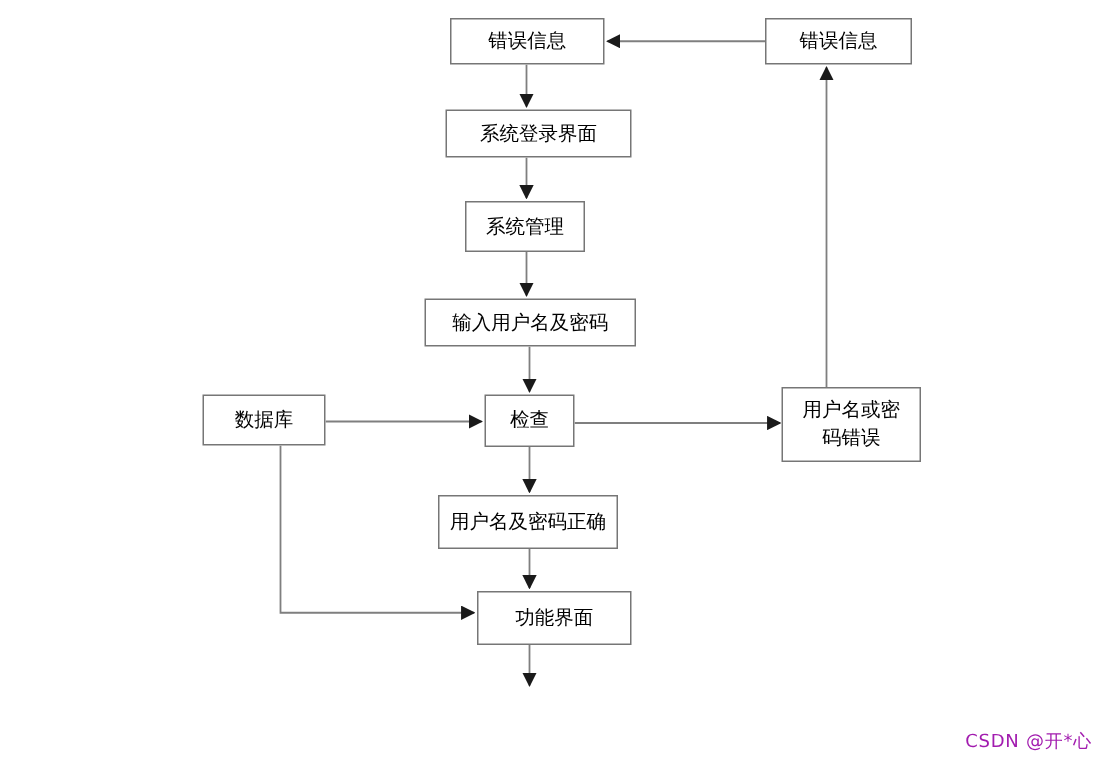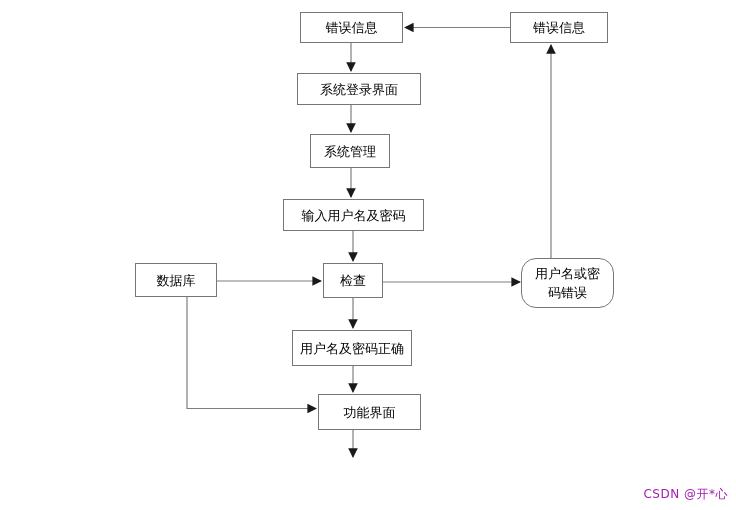--- a/index.html
+++ b/index.html
@@ -7,21 +7,21 @@
     width:736px;height:510px;background:#ffffff;position:relative;
     font-family:"DejaVu Sans","Liberation Sans",sans-serif;overflow:hidden;
   }
   .stage{position:absolute;left:0;top:0;width:736px;height:510px;}
   .node{
     position:absolute;box-sizing:border-box;
     border:1px solid #767676;background:#ffffff;color:#000000;
     display:flex;align-items:center;justify-content:center;
     text-align:center;font-size:13px;line-height:19px;
   }
-  .node.prewrap{white-space:pre-line;border-radius:15px;}
+  .node.prewrap{white-space:pre-line;}
   .node.underline{}
   #connectors{position:absolute;left:0;top:0;pointer-events:none;}
   .watermark{
     position:absolute;right:8px;top:486px;
     font-size:12px;color:#a21caf;letter-spacing:0.5px;
   }
 </style>
 </head>
 <body>
 

